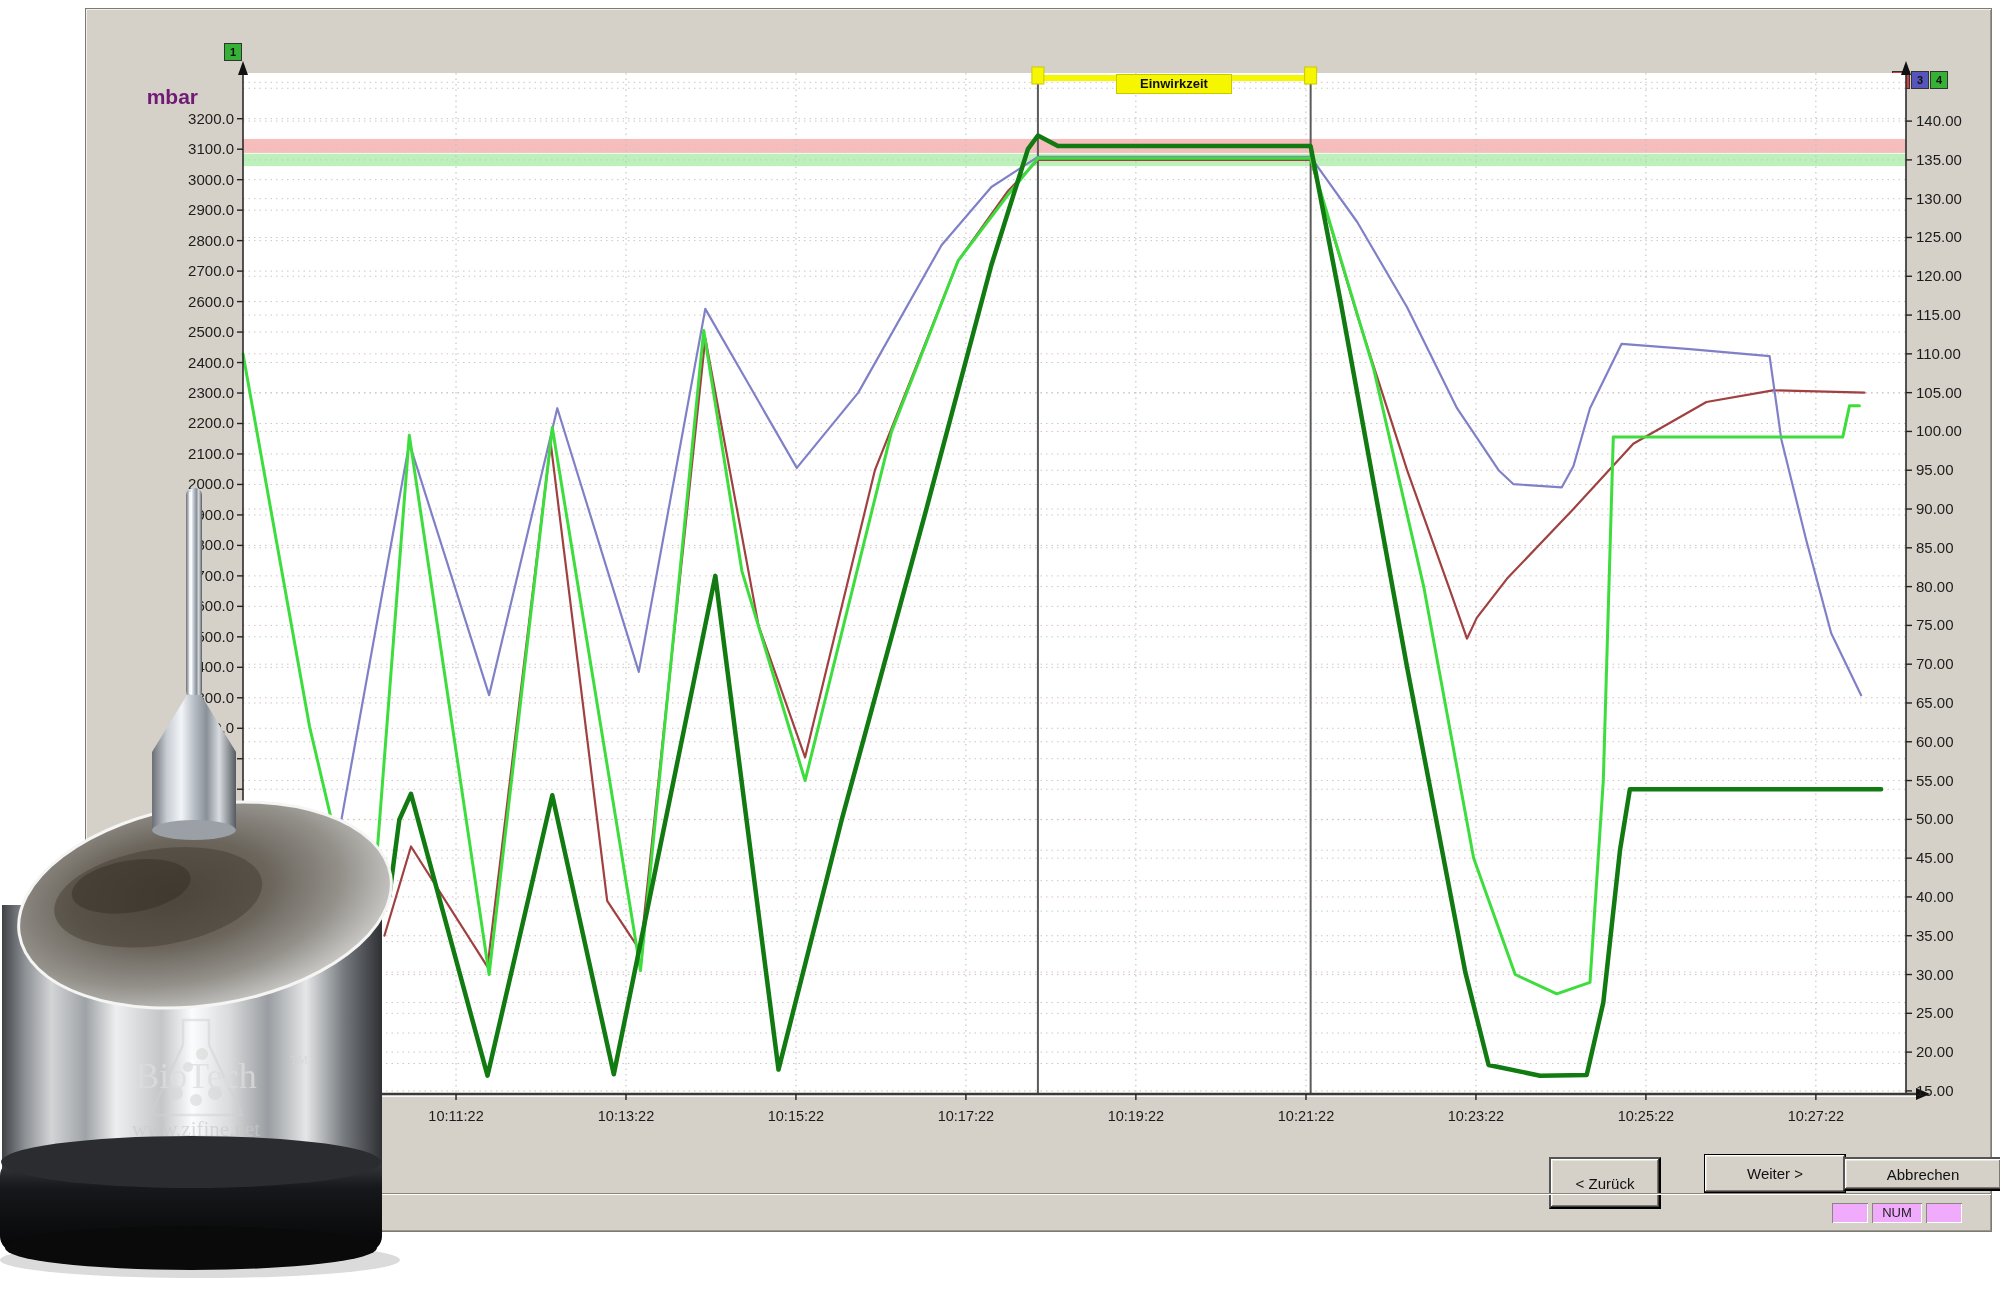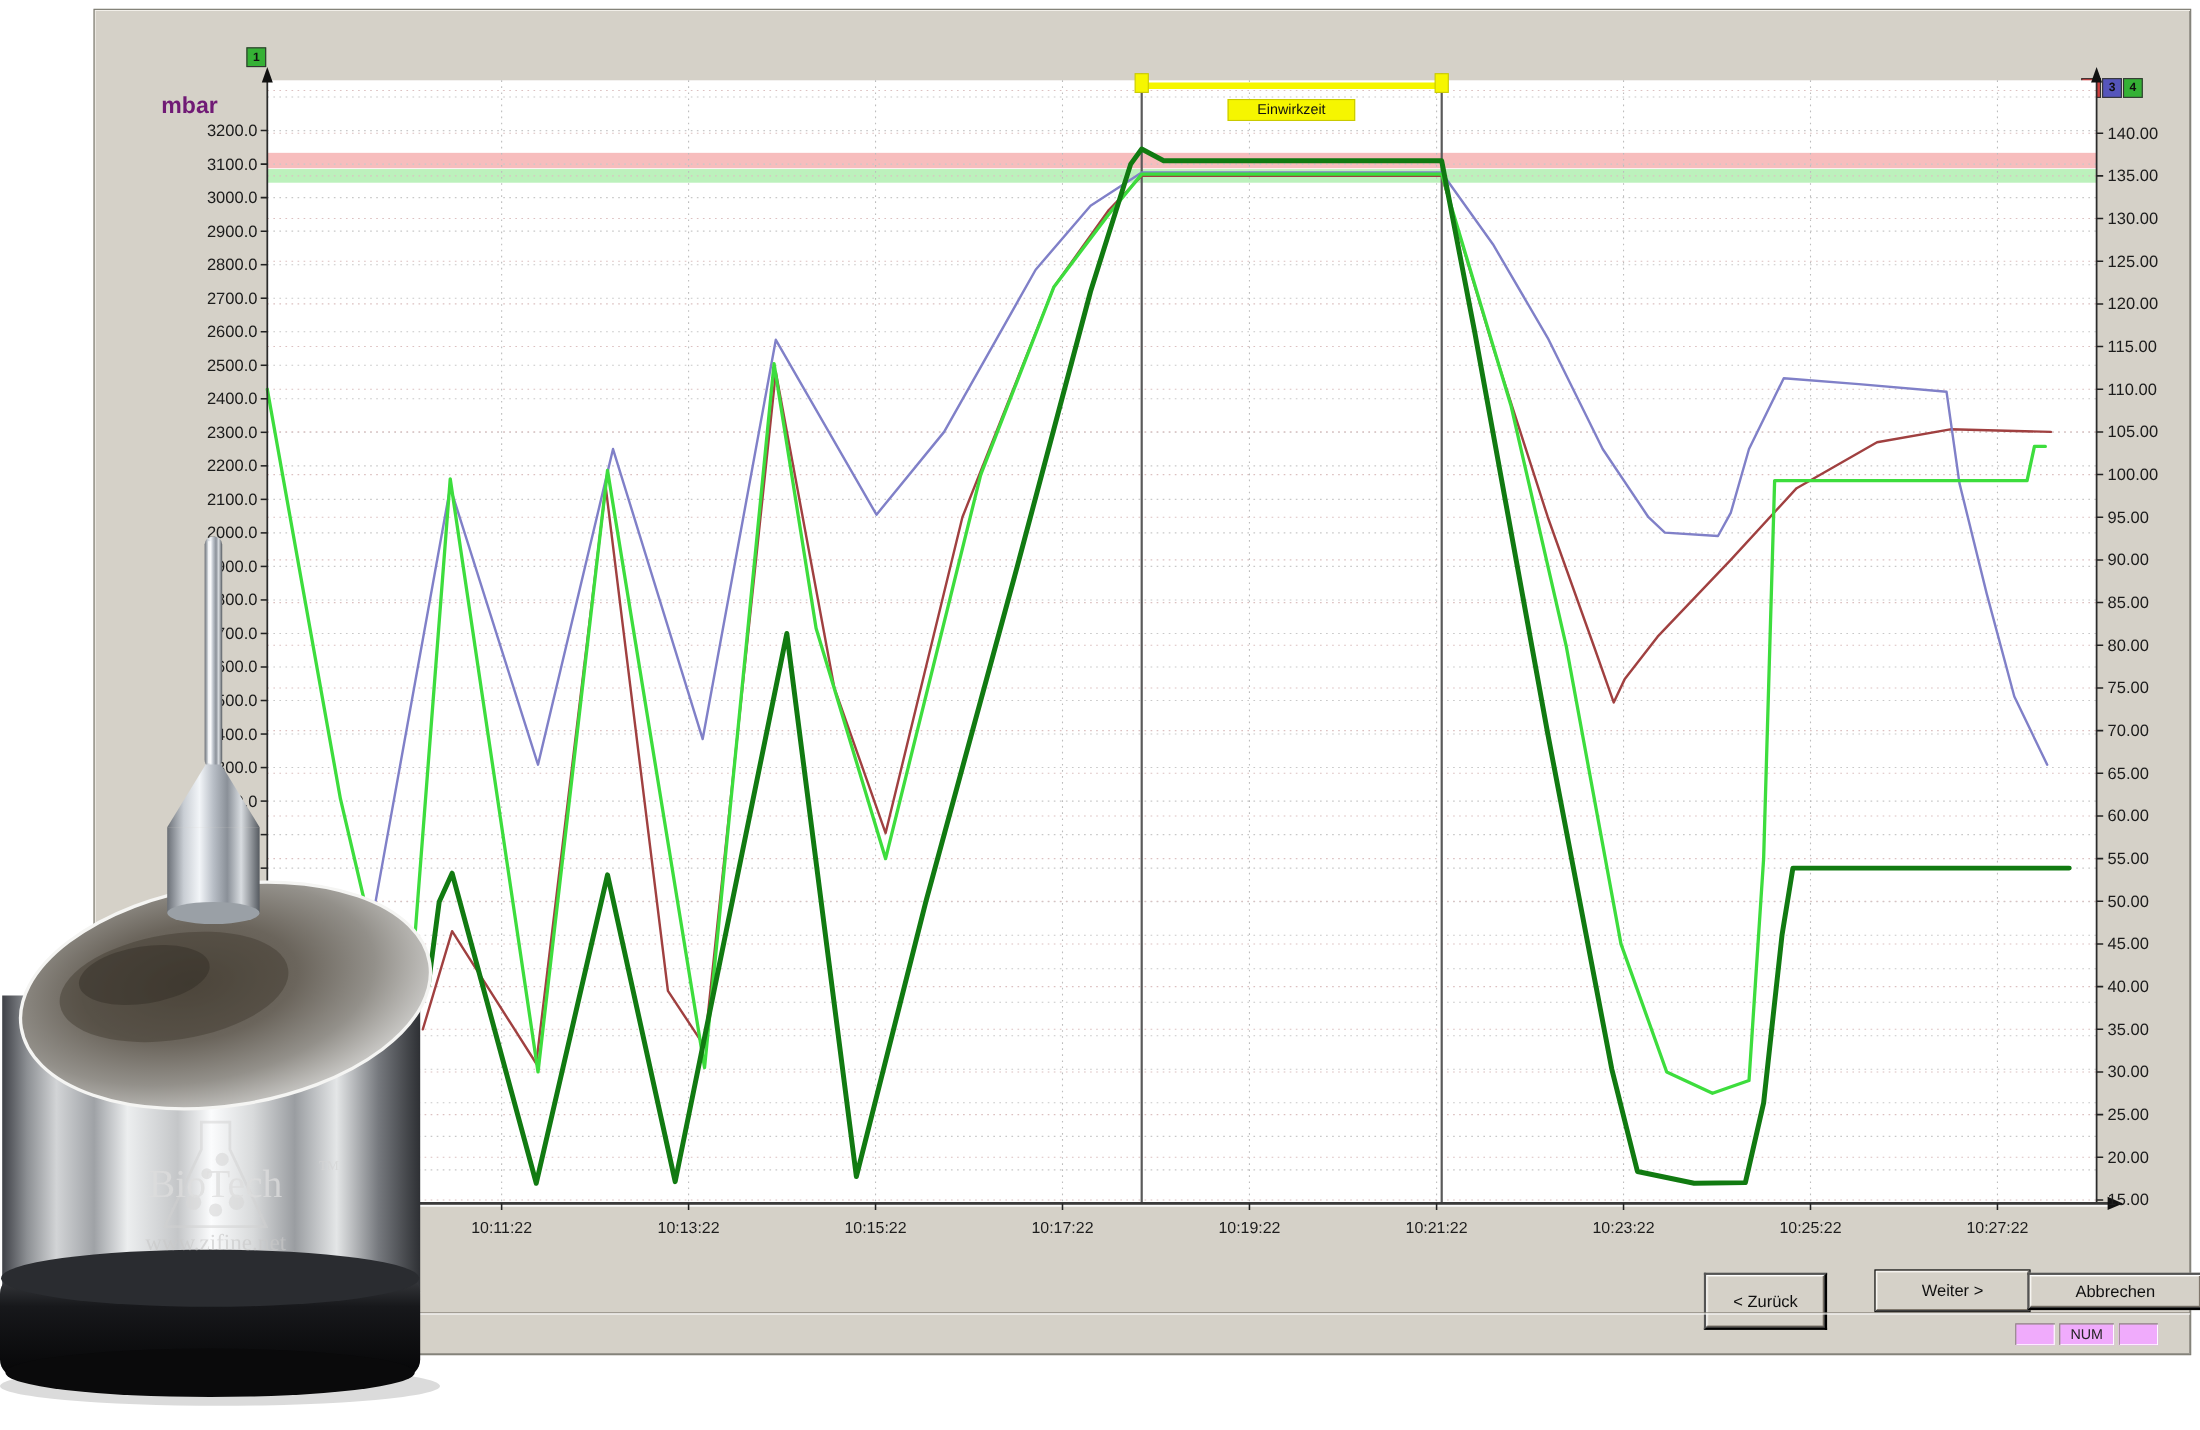--- a/index.html
+++ b/index.html
@@ -5,22 +5,22 @@
   html,body{margin:0;padding:0;background:#ffffff;}
   .page{position:relative;width:2000px;height:1300px;background:#ffffff;overflow:hidden;
         font-family:"Liberation Sans",sans-serif;}
   .window{position:absolute;left:85px;top:8px;width:1905px;height:1222px;
           background:#d5d1c8;border:1px solid #7c7a72;
           box-shadow:inset 1px 1px 0 #f2efe9, inset -1px -1px 0 #9a978f;}
   .unit-label{position:absolute;font-size:21px;font-weight:bold;color:#701a75;}
   .badge{position:absolute;width:16px;height:16px;border:1px solid #333;
          font-size:11px;font-weight:bold;color:#101010;text-align:center;line-height:16px;}
   .hl-label{position:absolute;left:1030px;top:65px;width:114px;height:18px;background:#f6f600;
-            border:1px solid #c9c900;color:#111;font-size:13px;font-weight:normal;
-            text-align:center;line-height:17px;z-index:4;margin-top:16px;}
+            border:1px solid #c9c900;color:#111;font-size:13px;font-weight:bold;
+            text-align:center;line-height:17px;z-index:4;}
   .btn{position:absolute;background:#d5d1c8;color:#111;font-size:15px;text-align:center;
        box-shadow:inset -1px -1px 0 #404040, inset 1px 1px 0 #ffffff,
                   inset -2px -2px 0 #80786d, inset 2px 2px 0 #e9e5dd;
        cursor:pointer;user-select:none;}
   .btn-default{border:1px solid #000;}
   .statusbar-sep{position:absolute;left:0;top:1184px;width:100%;height:0;
                  border-top:1px solid #8a867c;border-bottom:1px solid #ffffff;}
   .status-panel{position:absolute;top:1194px;height:20px;background:#f0abfc;
                 box-shadow:inset 1px 1px 0 #8a867c, inset -1px -1px 0 #ffffff;
                 font-size:13px;color:#222;text-align:center;line-height:20px;}

